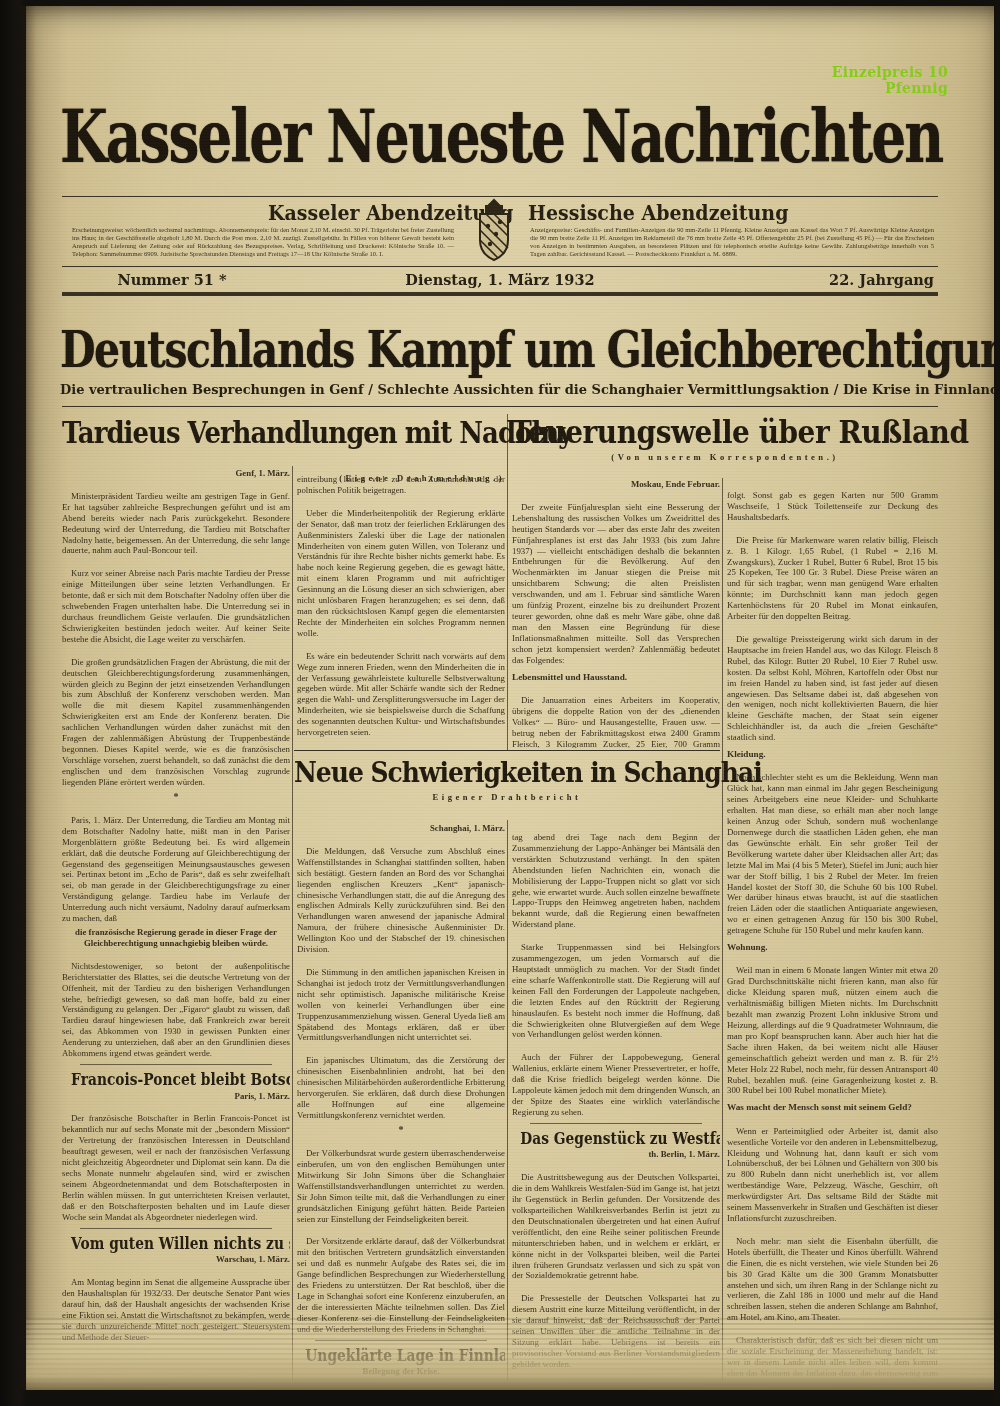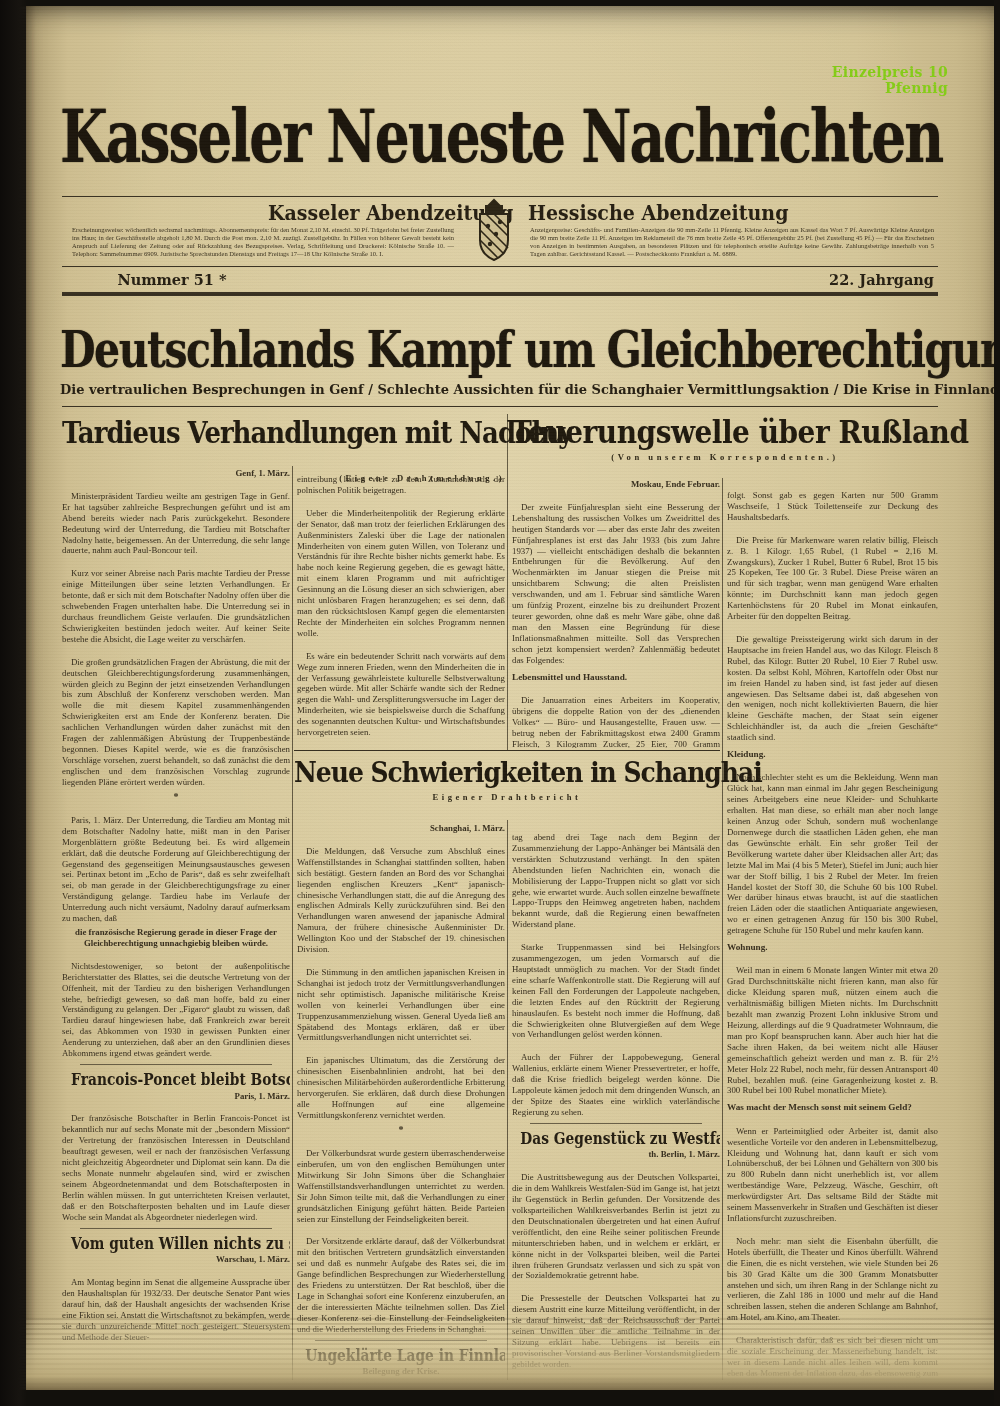--- a/index.html
+++ b/index.html
@@ -90,20 +90,21 @@
         <circle cx="22" cy="46" r="2.2"></circle>
         <circle cx="32" cy="24" r="2.2"></circle>
     </g>
   </svg>
 
   <div class="abs imprint" style="left:72px;top:226px;width:382px;">Erscheinungsweise: wöchentlich sechsmal nachmittags. Abonnementspreis: für den Monat 2,10 M. einschl. 30 Pf. Trägerlohn bei freier Zustellung ins Haus; in der Geschäftsstelle abgeholt 1,80 M. Durch die Post mon. 2,10 M. zuzügl. Zustellgebühr. In Fällen von höherer Gewalt besteht kein Anspruch auf Lieferung der Zeitung oder auf Rückzahlung des Bezugspreises. Verlag, Schriftleitung und Druckerei: Kölnische Straße 10. — Telephon: Sammelnummer 6909. Juristische Sprechstunden Dienstags und Freitags 17—18 Uhr Kölnische Straße 10. I.</div>
   <div class="abs imprint" style="left:530px;top:226px;width:404px;">Anzeigenpreise: Geschäfts- und Familien-Anzeigen die 90 mm-Zeile 11 Pfennig. Kleine Anzeigen aus Kassel das Wort 7 Pf. Auswärtige Kleine Anzeigen die 90 mm breite Zeile 11 Pf. Anzeigen im Reklameteil die 76 mm breite Zeile 45 Pf. Offertengebühr 25 Pf. (bei Zustellung 45 Pf.) — Für das Erscheinen von Anzeigen in bestimmten Ausgaben, an besonderen Plätzen und für telephonisch erteilte Aufträge keine Gewähr. Zahlungsbeträge innerhalb von 5 Tagen zahlbar. Gerichtsstand Kassel. — Postscheckkonto Frankfurt a. M. 6889.</div>
 
   <div class="hr" style="left:62px;top:266px;width:876px;height:1px;"></div>
   <div class="abs issue-line" style="left:72px;top:271px;width:200px;text-align:center;">Nummer 51 *</div>
+  <div class="abs issue-line" style="left:300px;top:271px;width:400px;text-align:center;">Dienstag, 1. März 1932</div>
   <div class="abs issue-line" style="left:738px;top:271px;width:196px;text-align:right;">22. Jahrgang</div>
   <div class="hr" style="left:62px;top:292px;width:876px;height:4px;"></div>
 
   <div class="abs main-head" style="left:60px;top:326px;width:880px;">Deutschlands Kampf um Gleichberechtigung</div>
   <div class="abs sub-deck" style="left:60px;top:382px;width:880px;">Die vertraulichen Besprechungen in Genf / Schlechte Aussichten für die Schanghaier Vermittlungsaktion / Die Krise in Finnland</div>
   <div class="hr" style="left:62px;top:406px;width:876px;height:1px;"></div>
 
   <div class="vr" style="left:292px;top:466px;height:914px;"></div>
   <div class="vr" style="left:507px;top:414px;height:336px;"></div>
   <div class="vr" style="left:507px;top:820px;height:560px;"></div>

